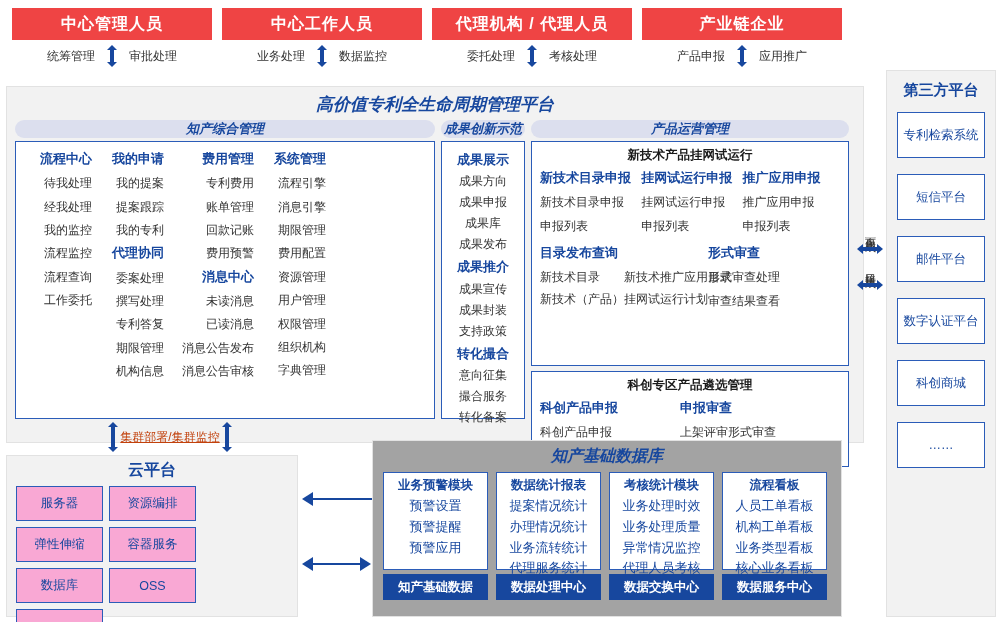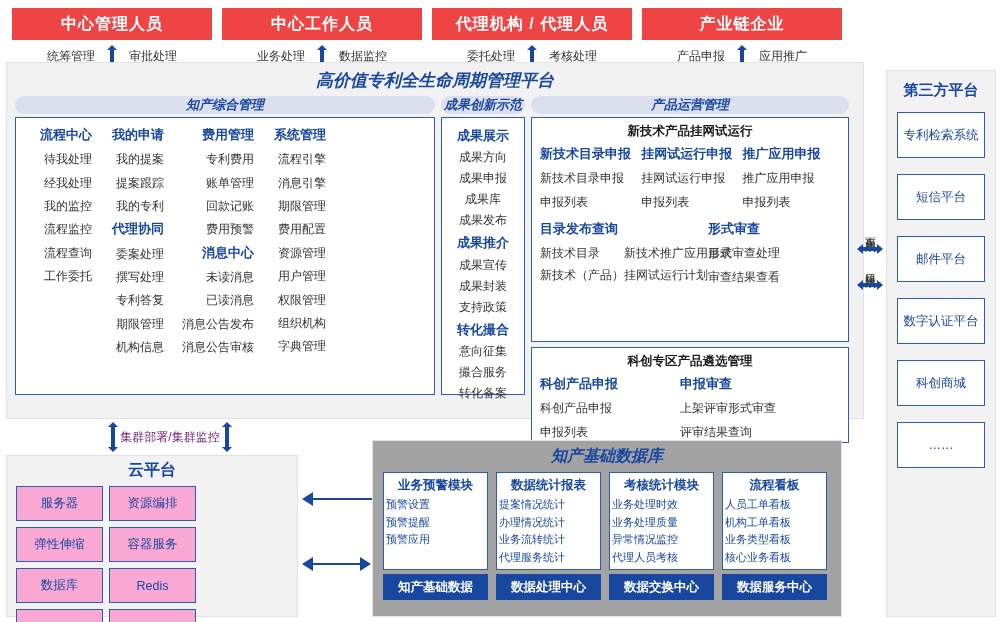--- a/index.html
+++ b/index.html
@@ -40,21 +40,21 @@
   .vsplit:before,.vsplit:after{
     content:"";position:absolute;left:3px;width:4px;background:#17479E;
   }
   .vsplit:before{top:4px;height:14px;}
   .arrow-up, .arrow-dn{position:absolute;left:0;width:0;height:0;border-left:5px solid transparent;border-right:5px solid transparent;}
   .arrow-up{top:0;border-bottom:5px solid #17479E;}
   .arrow-dn{bottom:0;border-top:5px solid #17479E;}
 
   
   .platform{
-    position:absolute;left:6px;top:62px;width:856px;height:355px;
+    position:absolute;left:6px;top:86px;width:856px;height:355px;
     background:#f2f2f2;border:1px solid #e2e2e2;
   }
   .platform-title{
     text-align:center;font-size:17px;font-weight:bold;font-style:italic;
     color:#17479E;padding:6px 0 4px 0;
   }
   .cols{display:flex;gap:6px;padding:0 8px;}
   .col-head{
     background:#dcdfee;color:#17479E;font-weight:bold;font-style:italic;font-size:13px;
     text-align:center;padding:0 0;margin-bottom:3px;border-radius:10px;
@@ -114,21 +114,21 @@
   }
   .third-title{text-align:center;font-size:15px;font-weight:bold;color:#17479E;padding:10px 0 12px 0;}
   .tp-item{
     width:86px;height:44px;margin:0 auto 16px auto;border:1px solid #2b5cb8;background:#fff;
     display:flex;align-items:center;justify-content:center;font-size:12.5px;color:#17479E;
   }
 
   
   .cluster{
     position:absolute;left:60px;top:420px;width:220px;height:34px;
-    display:flex;align-items:center;justify-content:center;gap:2px;font-size:12px;color:#701a75;
+    display:flex;align-items:center;justify-content:center;gap:2px;font-size:12px;color:#c2410c;text-decoration:underline;
   }
   .vsplit2{width:10px;height:30px;position:relative;flex:0 0 10px;}
   .vsplit2:before{content:"";position:absolute;left:3px;top:5px;width:4px;height:20px;background:#17479E;}
 
   
   .cloud{
     position:absolute;left:6px;top:455px;width:290px;height:160px;
     background:#f2f2f2;border:1px solid #e2e2e2;
   }
   .cloud-title{text-align:center;font-size:16px;font-weight:bold;color:#17479E;padding:4px 0 5px 0;}
@@ -147,21 +147,21 @@
   
   .db{
     position:absolute;left:372px;top:440px;width:468px;height:175px;
     background:#a3a3a3;border:1px solid #e2e2e2;
   }
   .db-title{text-align:center;font-size:16px;font-weight:bold;font-style:italic;color:#17479E;padding:5px 0 5px 0;}
   .db-cols{display:flex;gap:8px;padding:0 10px;}
   .db-col{width:105px;}
   .db-box{border:1px solid #2b5cb8;background:#fff;height:98px;box-sizing:border-box;padding:4px 2px;}
   .db-box-title{text-align:center;font-weight:bold;font-size:12.5px;color:#17479E;margin-bottom:2px;}
-  .db-item{font-size:11px;color:#17479E;line-height:1.6;}
+  .db-item{text-align:center;font-size:13px;color:#17479E;line-height:1.6;}
   .db-foot{
     margin-top:4px;height:26px;background:#17479E;color:#fff;font-weight:bold;font-size:12.5px;
     display:flex;align-items:center;justify-content:center;
   }
 </style>
 </head>
 <body>
 
 <div class="roles">
   <div class="role-bar r0">
@@ -388,21 +388,20 @@
 </div>
 
 <div class="cloud">
   <div class="cloud-title">云平台</div>
   <div class="cloud-grid">
     <div class="cloud-cell">服务器</div>
     <div class="cloud-cell">资源编排</div>
     <div class="cloud-cell">弹性伸缩</div>
     <div class="cloud-cell">容器服务</div>
     <div class="cloud-cell">数据库</div>
-    <div class="cloud-cell">Redis</div>
     <div class="cloud-cell">OSS</div>
     <div class="cloud-cell">Elasticsearch</div>
 
   </div>
 </div>
 
 <div class="midarrows">
   <i class="arrowline" style="left:12px;top:43px;width:60px;"></i>
   <i class="la-head" style="left:2px;top:37px;"></i>
   <i class="arrowline" style="left:12px;top:108px;width:50px;"></i>

